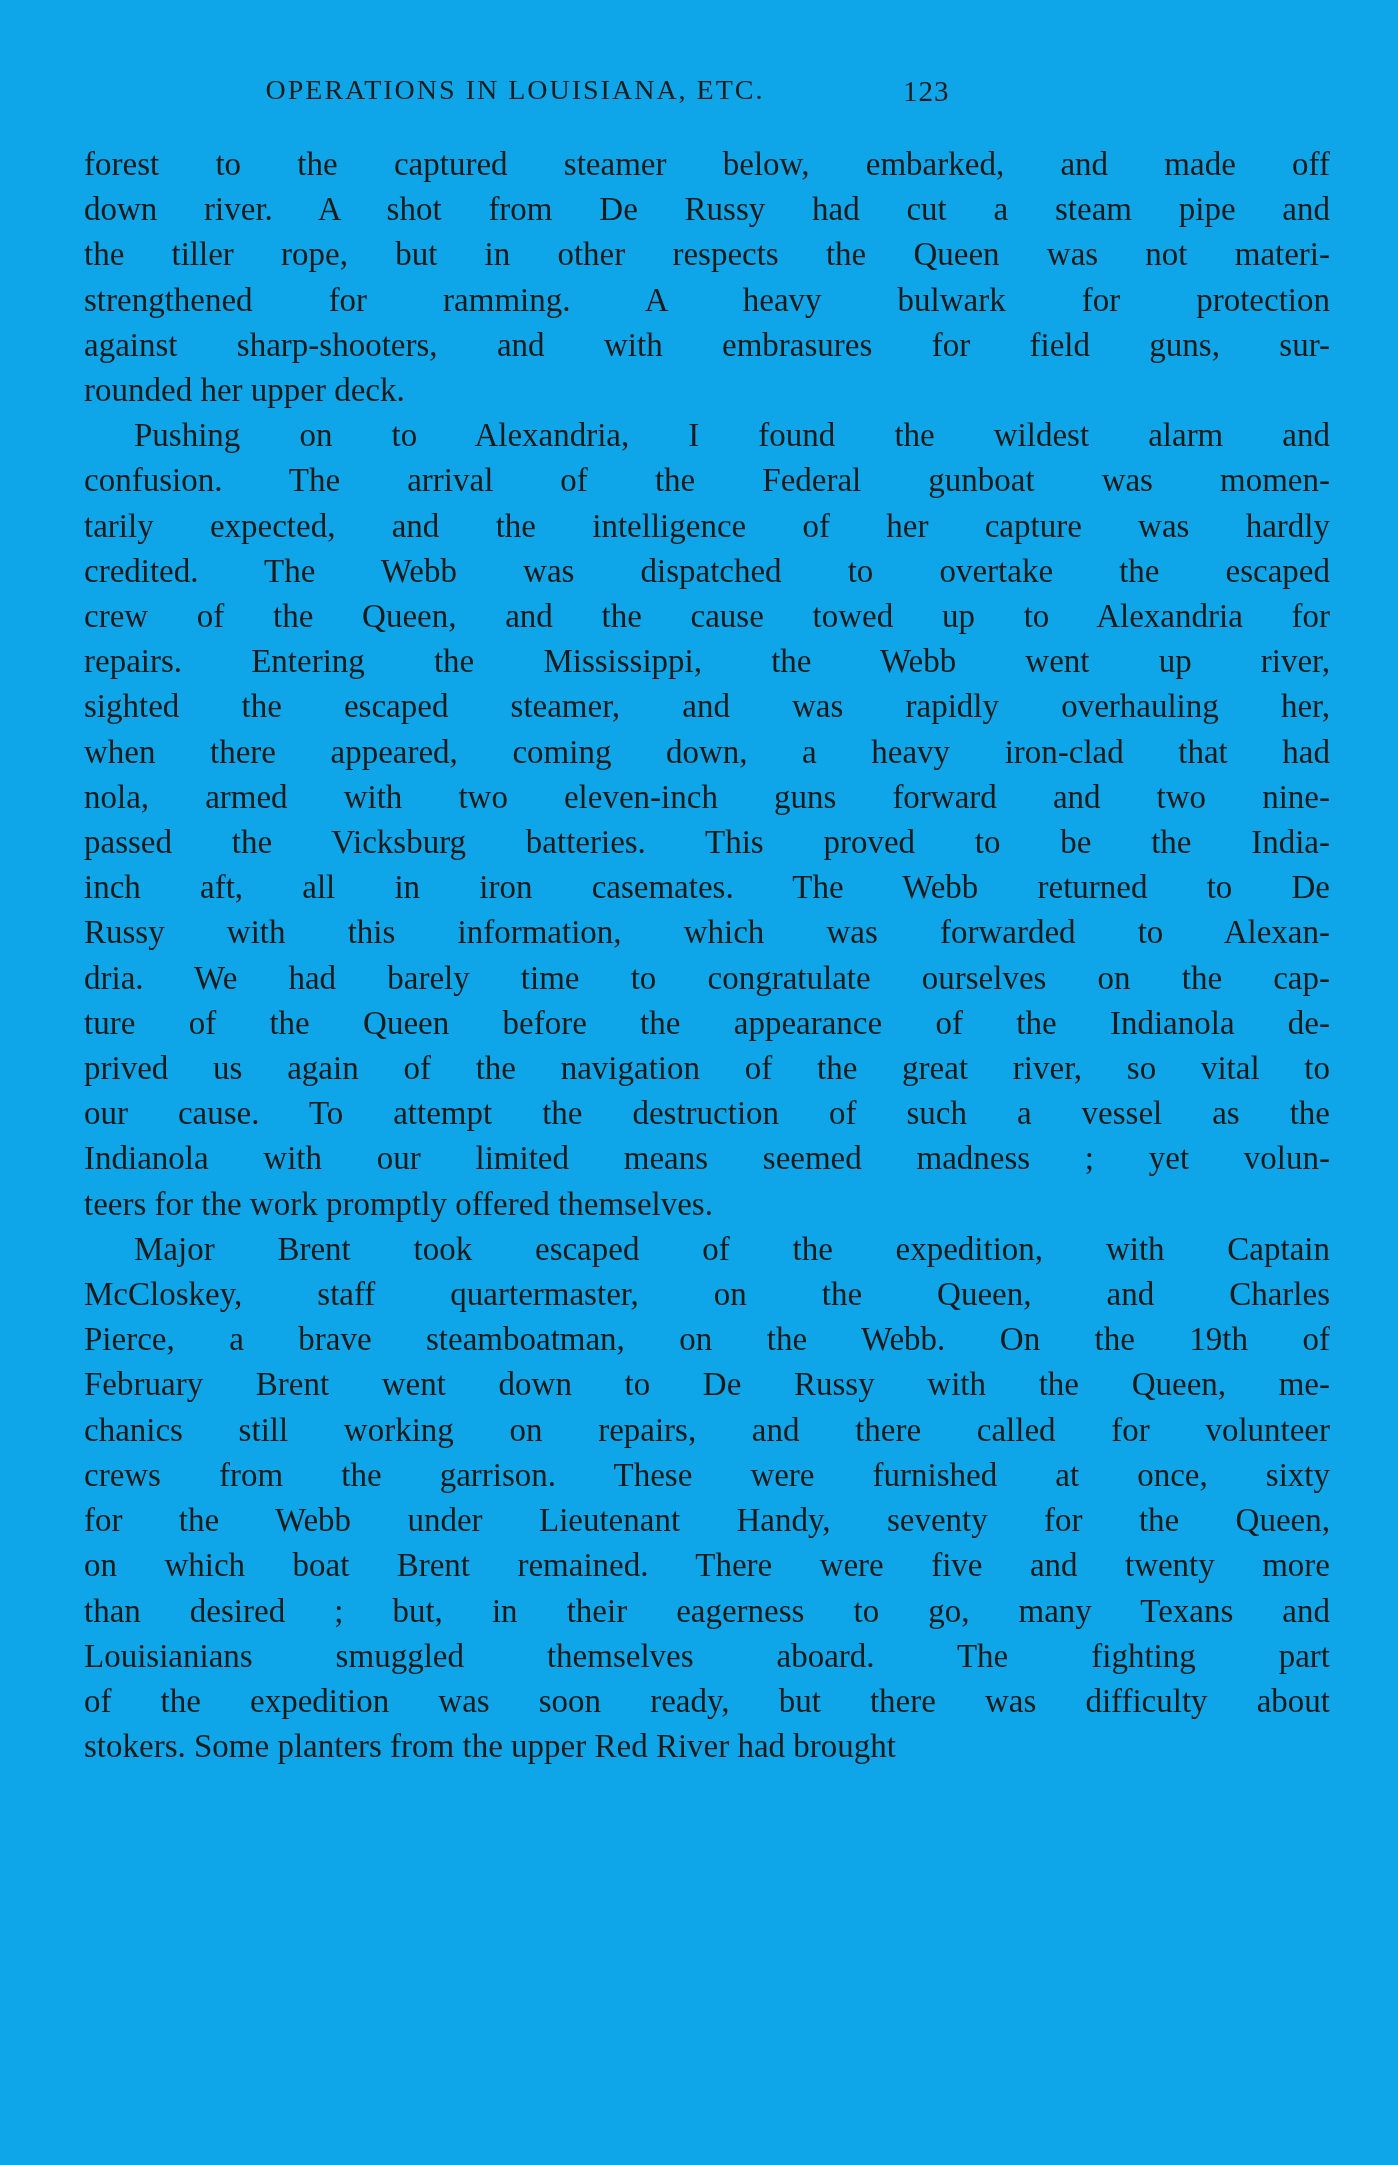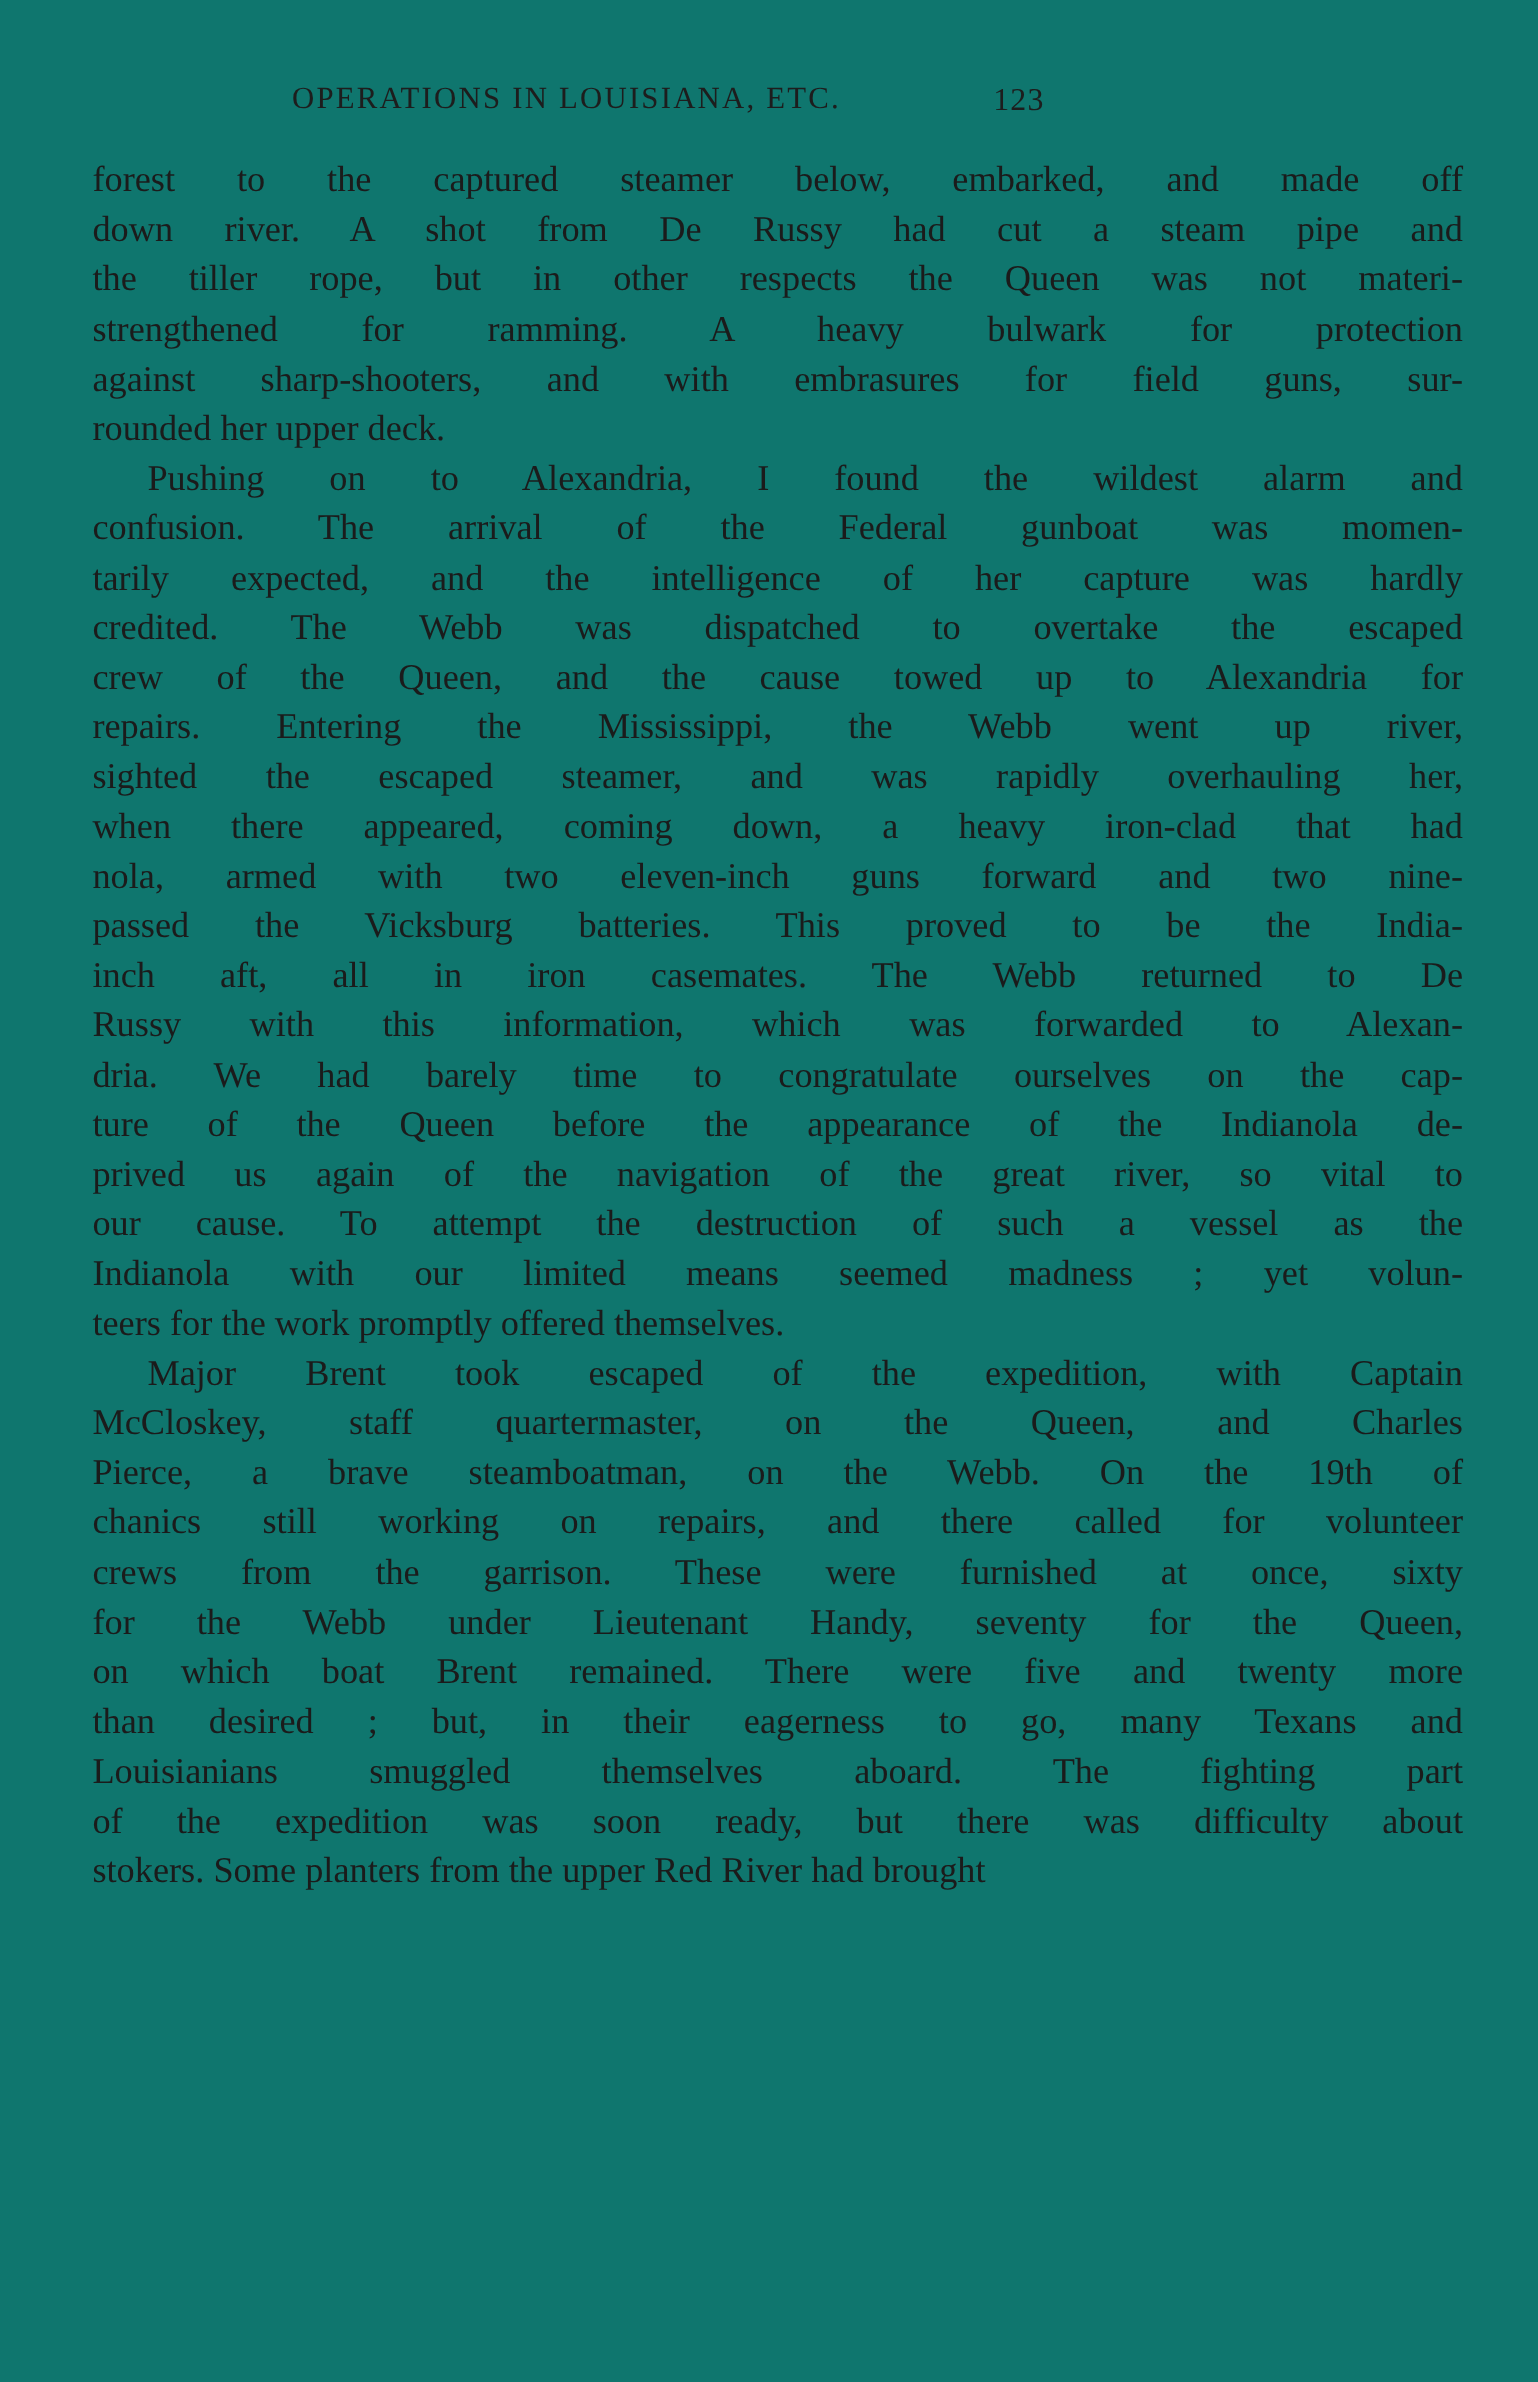--- a/index.html
+++ b/index.html
@@ -5,21 +5,21 @@
   html, body {
     margin: 0;
     padding: 0;
     background: #f4f4f1;
   }
   .page {
     position: relative;
     width: 1398px;
     height: 2165px;
     margin: 0 auto;
-    background: #0f766e;
+    background: #0ea5e9;
     color: #1b1b1b;
     font-family: "Liberation Serif", "DejaVu Serif", serif;
     overflow: hidden;
     box-sizing: border-box;
   }
   .running-header {
     position: absolute;
     top: 74px;
     left: 0;
     width: 100%;
@@ -102,20 +102,21 @@
         <div class="line">ture of the Queen before the appearance of the Indianola de-</div>
         <div class="line">prived us again of the navigation of the great river, so vital to</div>
         <div class="line">our cause.  To attempt the destruction of such a vessel as the</div>
         <div class="line">Indianola with our limited means seemed madness ; yet volun-</div>
         <div class="line last">teers for the work promptly offered themselves.</div>
       </div>
       <div class="para">
         <div class="line indent">Major Brent took escaped of the expedition, with Captain</div>
         <div class="line">McCloskey, staff quartermaster, on the Queen, and Charles</div>
         <div class="line">Pierce, a brave steamboatman, on the Webb.  On the 19th of</div>
+        <div class="line">February Brent went down to De Russy with the Queen, me-</div>
         <div class="line">chanics still working on repairs, and there called for volunteer</div>
         <div class="line">crews from the garrison.  These were furnished at once, sixty</div>
         <div class="line">for the Webb under Lieutenant Handy, seventy for the Queen,</div>
         <div class="line">on which boat Brent remained.  There were five and twenty more</div>
         <div class="line">than desired ; but, in their eagerness to go, many Texans and</div>
         <div class="line">Louisianians smuggled themselves aboard.  The fighting part</div>
         <div class="line">of the expedition was soon ready, but there was difficulty about</div>
         <div class="line last">stokers.  Some planters from the upper Red River had brought</div>
       </div>
     </div>

